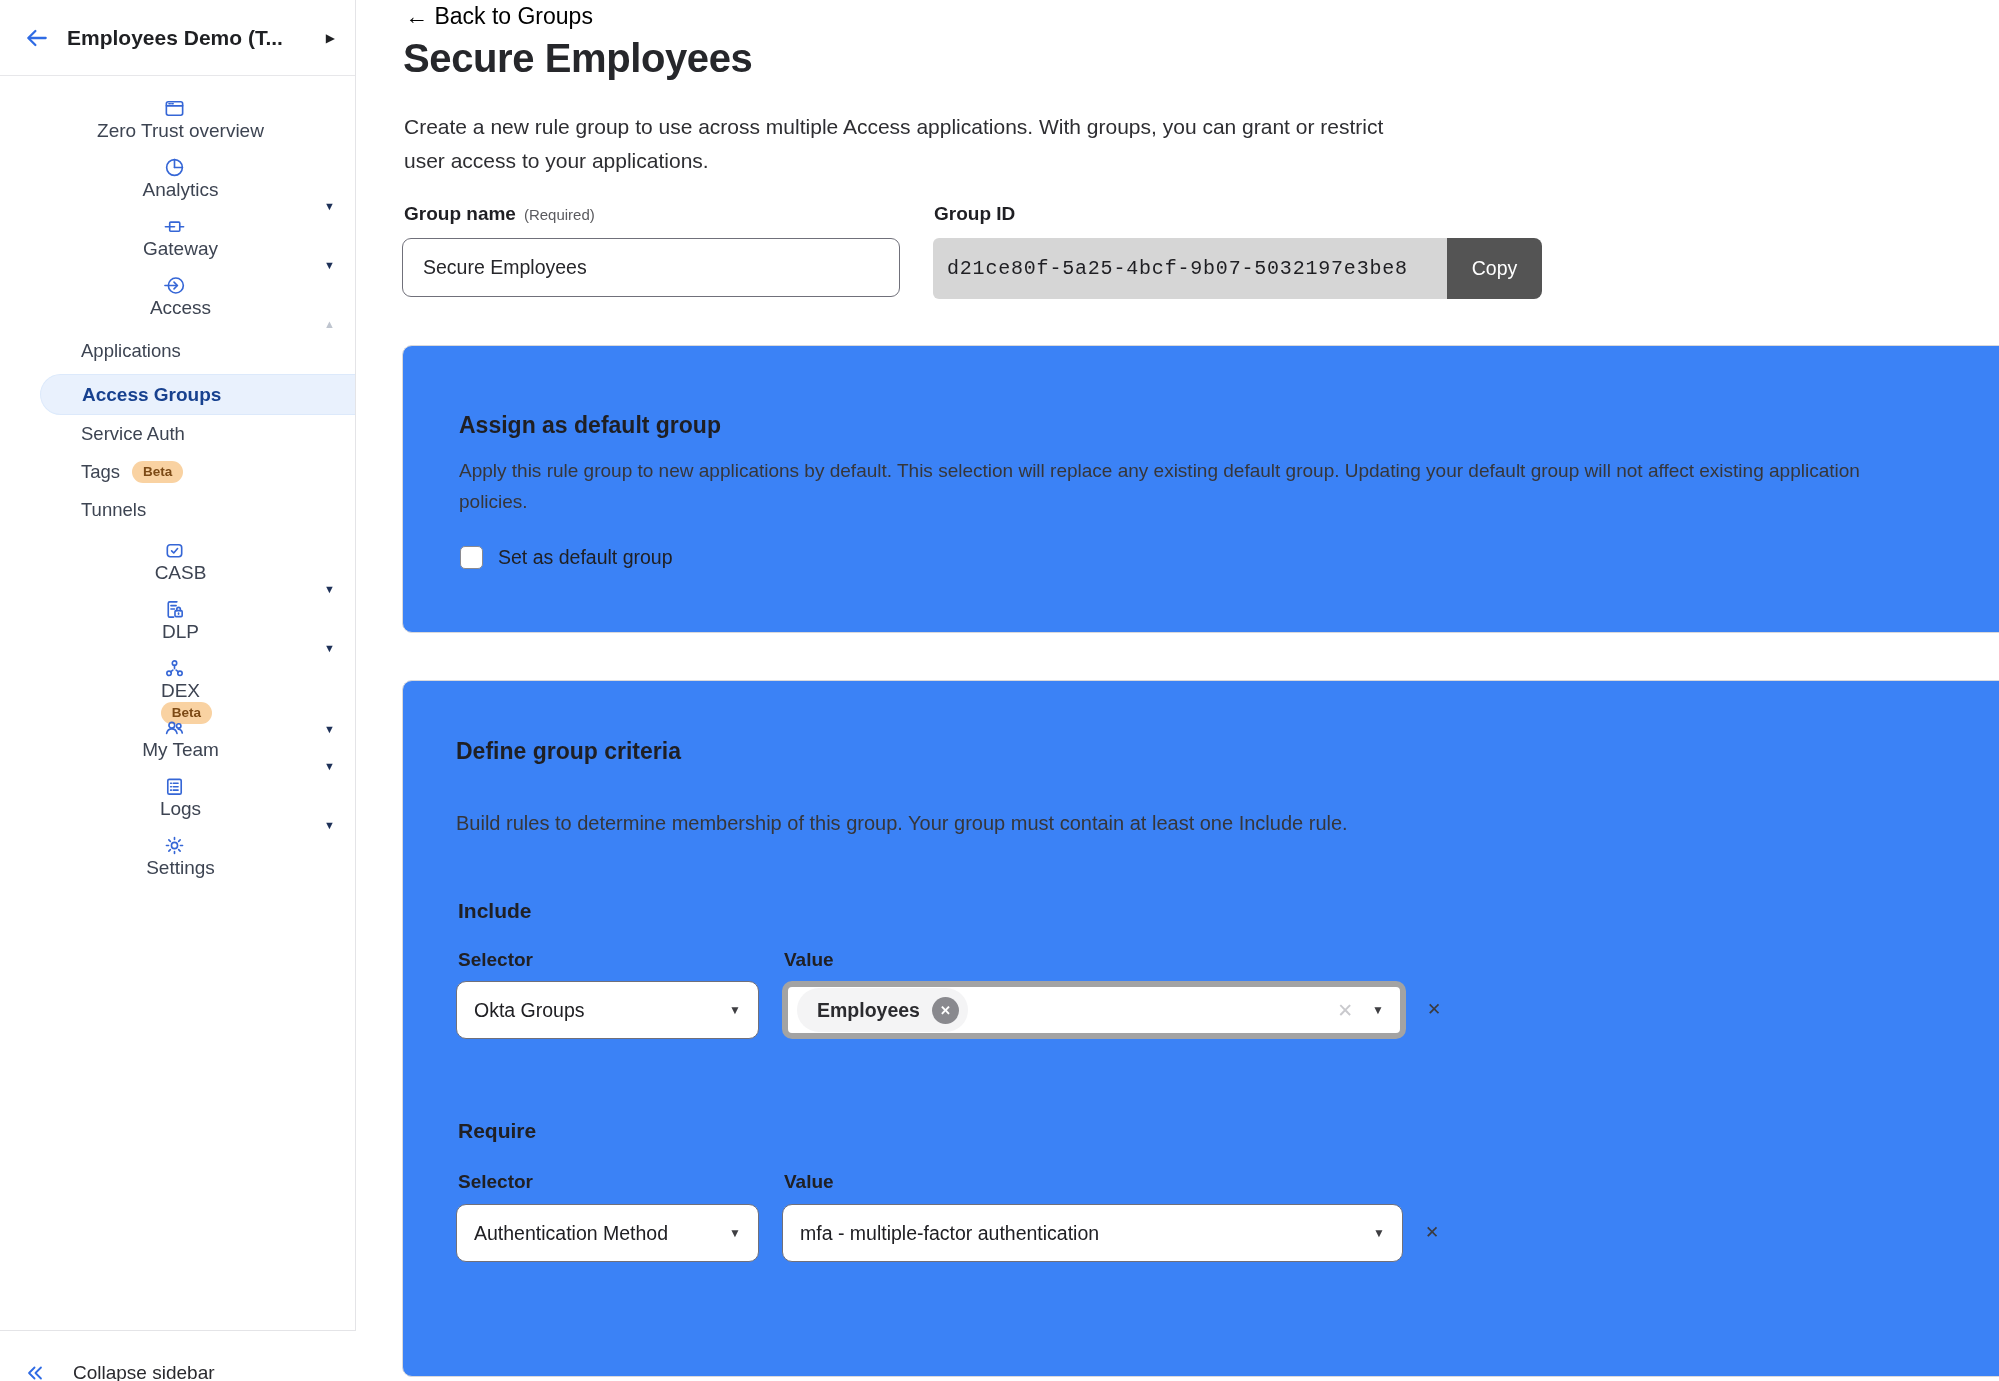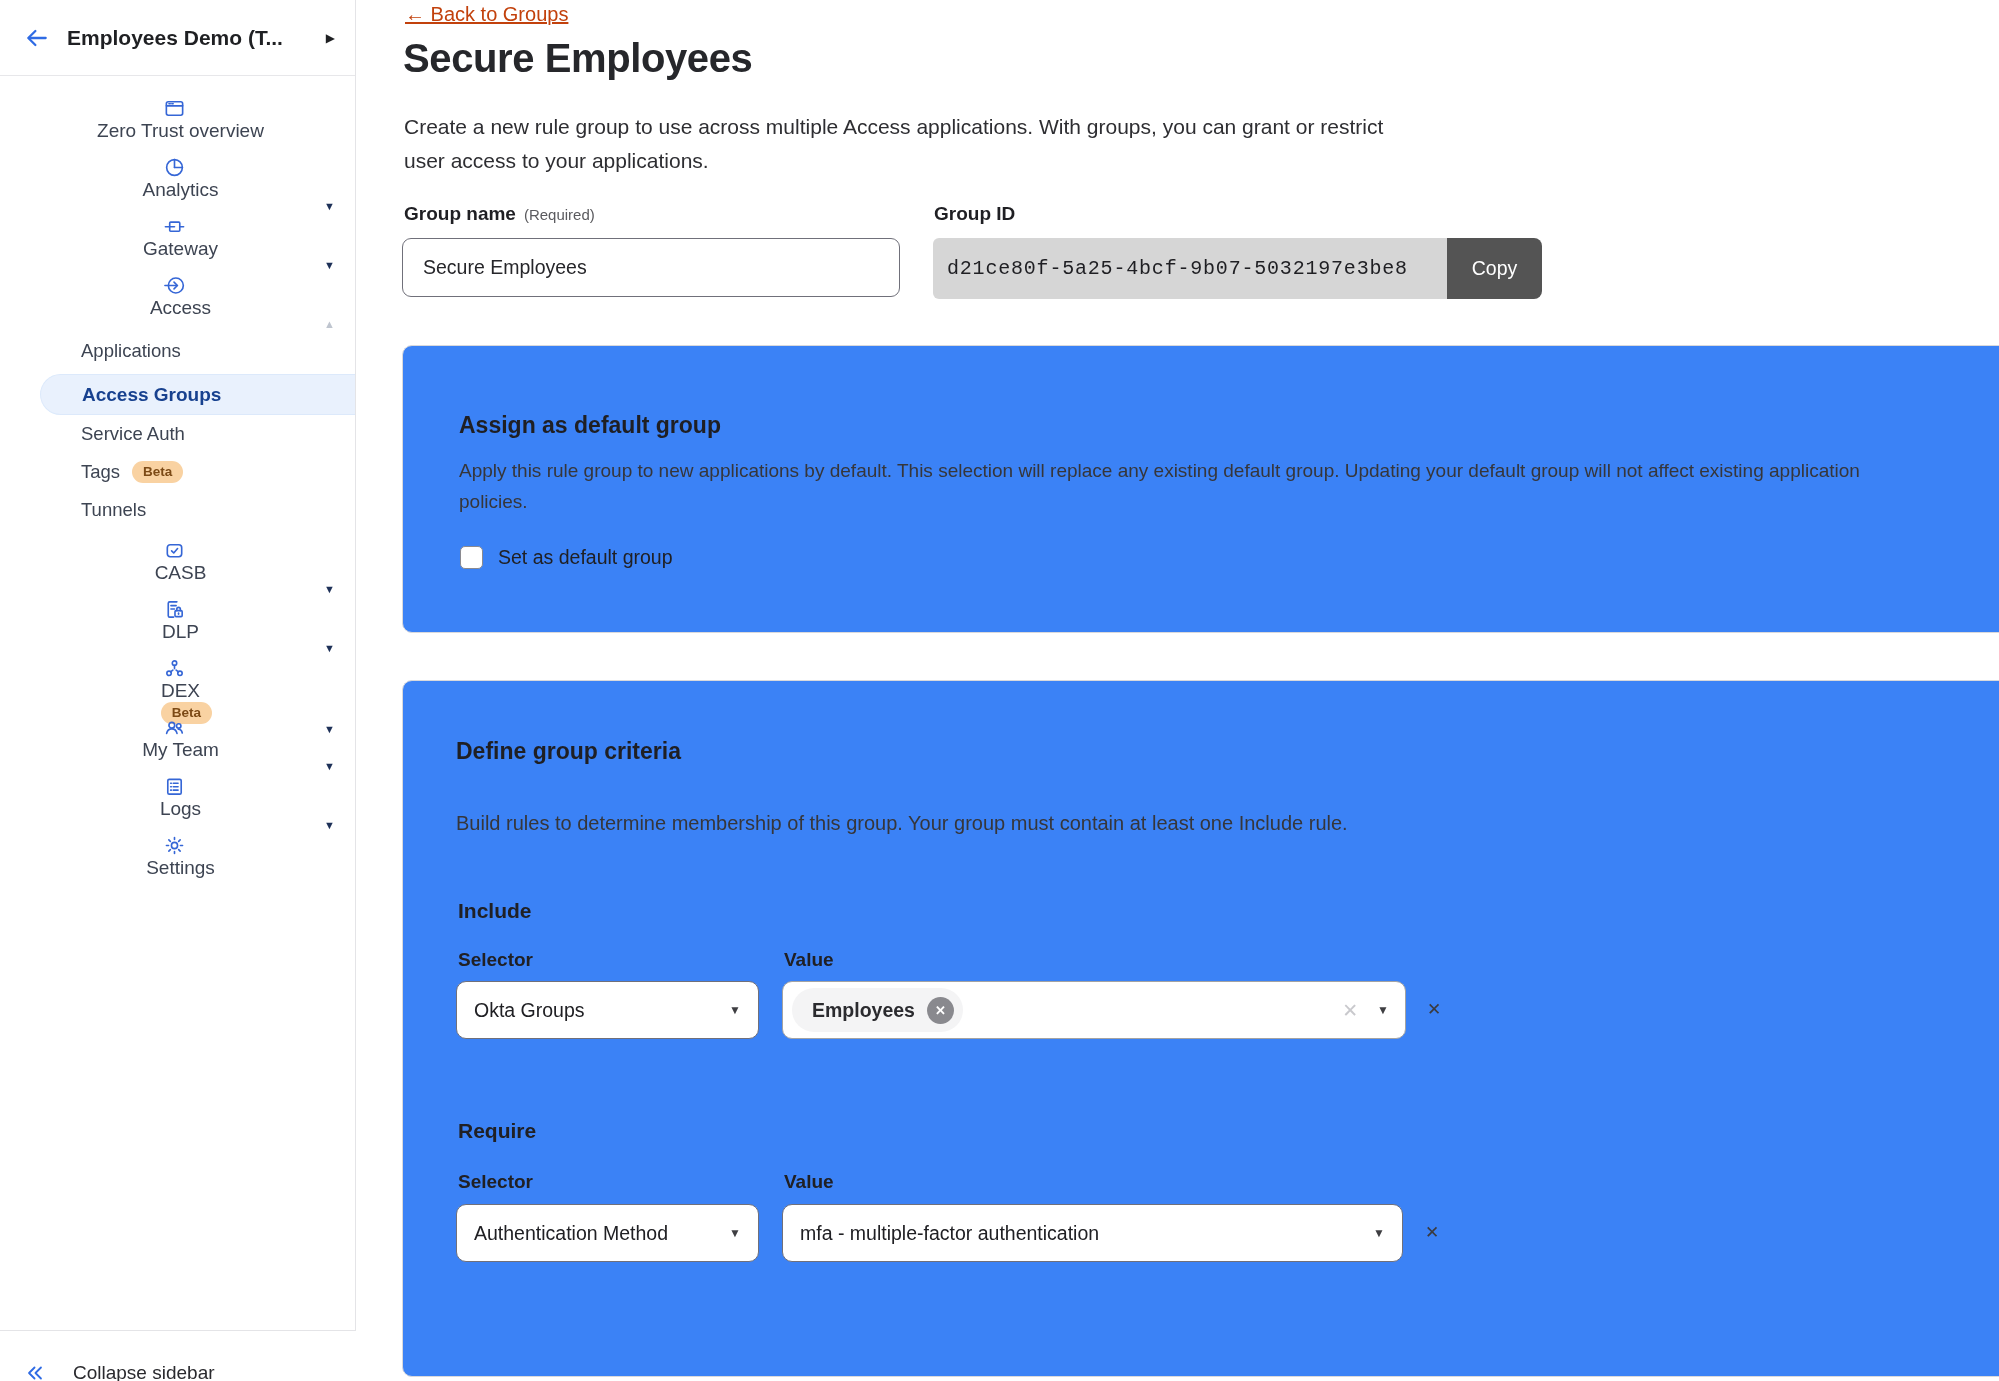--- a/index.html
+++ b/index.html
@@ -35,22 +35,22 @@
   .beta-badge { margin-left:12px; background:#f9d2a2; color:#7c4a16; font-size:13.5px;
     font-weight:600; padding:4px 11px; border-radius:999px; line-height:1; }
 
   .sb-footer { position:absolute; left:0; top:1330px; width:356px; height:51px;
     border-top:1px solid #e4e4e7; background:#fff; }
   .sb-footer-inner { display:flex; align-items:center; gap:27px; padding:31px 0 0 24px; cursor:pointer; }
   .collapse-label { font-size:19px; color:#2a2a2e; }
 
   
   .main { position:absolute; left:356px; top:0; width:1643px; height:1381px; }
-  .back-link { position:absolute; left:49px; top:3px; font-size:20px; font-weight:500;
-    color:#c2410c; text-decoration:underline; cursor:pointer; }
+  .back-link { position:absolute; left:49px; top:3px; font-size:23px; font-weight:500;
+    color:#000000; cursor:pointer; }
   .page-title { position:absolute; left:47px; top:36px; font-size:40px; font-weight:700;
     color:#26272b; letter-spacing:-0.4px; }
   .page-desc { position:absolute; left:48px; top:110px; width:985px; font-size:21px;
     line-height:34px; color:#2e2e32; }
 
   .field-label { position:absolute; font-size:19px; font-weight:700; color:#1f1f23; }
   .required-hint { font-size:15px; font-weight:400; color:#5a5a5e; margin-left:8px; }
 
   .name-input { position:absolute; left:46px; top:238px; width:498px; height:59px;
     border:1px solid #70707a; border-radius:9px; padding:0 20px; font-size:19.5px;
@@ -76,21 +76,21 @@
   .checkbox-label { font-size:19.5px; color:#202024; }
 
   .rule-heading { position:absolute; left:55px; font-size:21px; font-weight:700; color:#202024; }
   .col-label { position:absolute; font-size:19px; font-weight:700; color:#202024; }
 
   .select { position:absolute; height:58px; border:1px solid #70707a; border-radius:10px;
     background:#fff; display:flex; align-items:center; padding:0 17px; cursor:pointer; }
   .select-value { font-size:19.5px; color:#202024; }
   .select-caret { margin-left:auto; font-size:12px; color:#3e3e42; line-height:1; padding-left:14px; }
 
-  .multi-box { position:absolute; height:58px; border:1px solid #a3a3a3; border-radius:10px;
+  .multi-box { position:absolute; height:58px; border:6px solid #a3a3a3; border-radius:10px;
     background:#fff; display:flex; align-items:center; padding:0 16px 0 9px; cursor:text; }
   .chip { background:#f4f4f5; border-radius:999px; height:44px; display:flex; align-items:center;
     gap:12px; padding:0 9px 0 20px; font-size:19.5px; font-weight:600; color:#2b2b2f; }
   .chip-x { width:27px; height:27px; border-radius:50%; background:#89898e; color:#fff;
     font-size:13px; font-weight:700; display:flex; align-items:center; justify-content:center; cursor:pointer; }
   .multi-controls { margin-left:auto; display:flex; align-items:center; gap:19px; }
   .clear-x { font-size:19px; color:#c9c9cd; cursor:pointer; line-height:1; }
 
   .row-remove { position:absolute; font-size:17px; color:#3a3a3e; cursor:pointer; line-height:1; }
 

